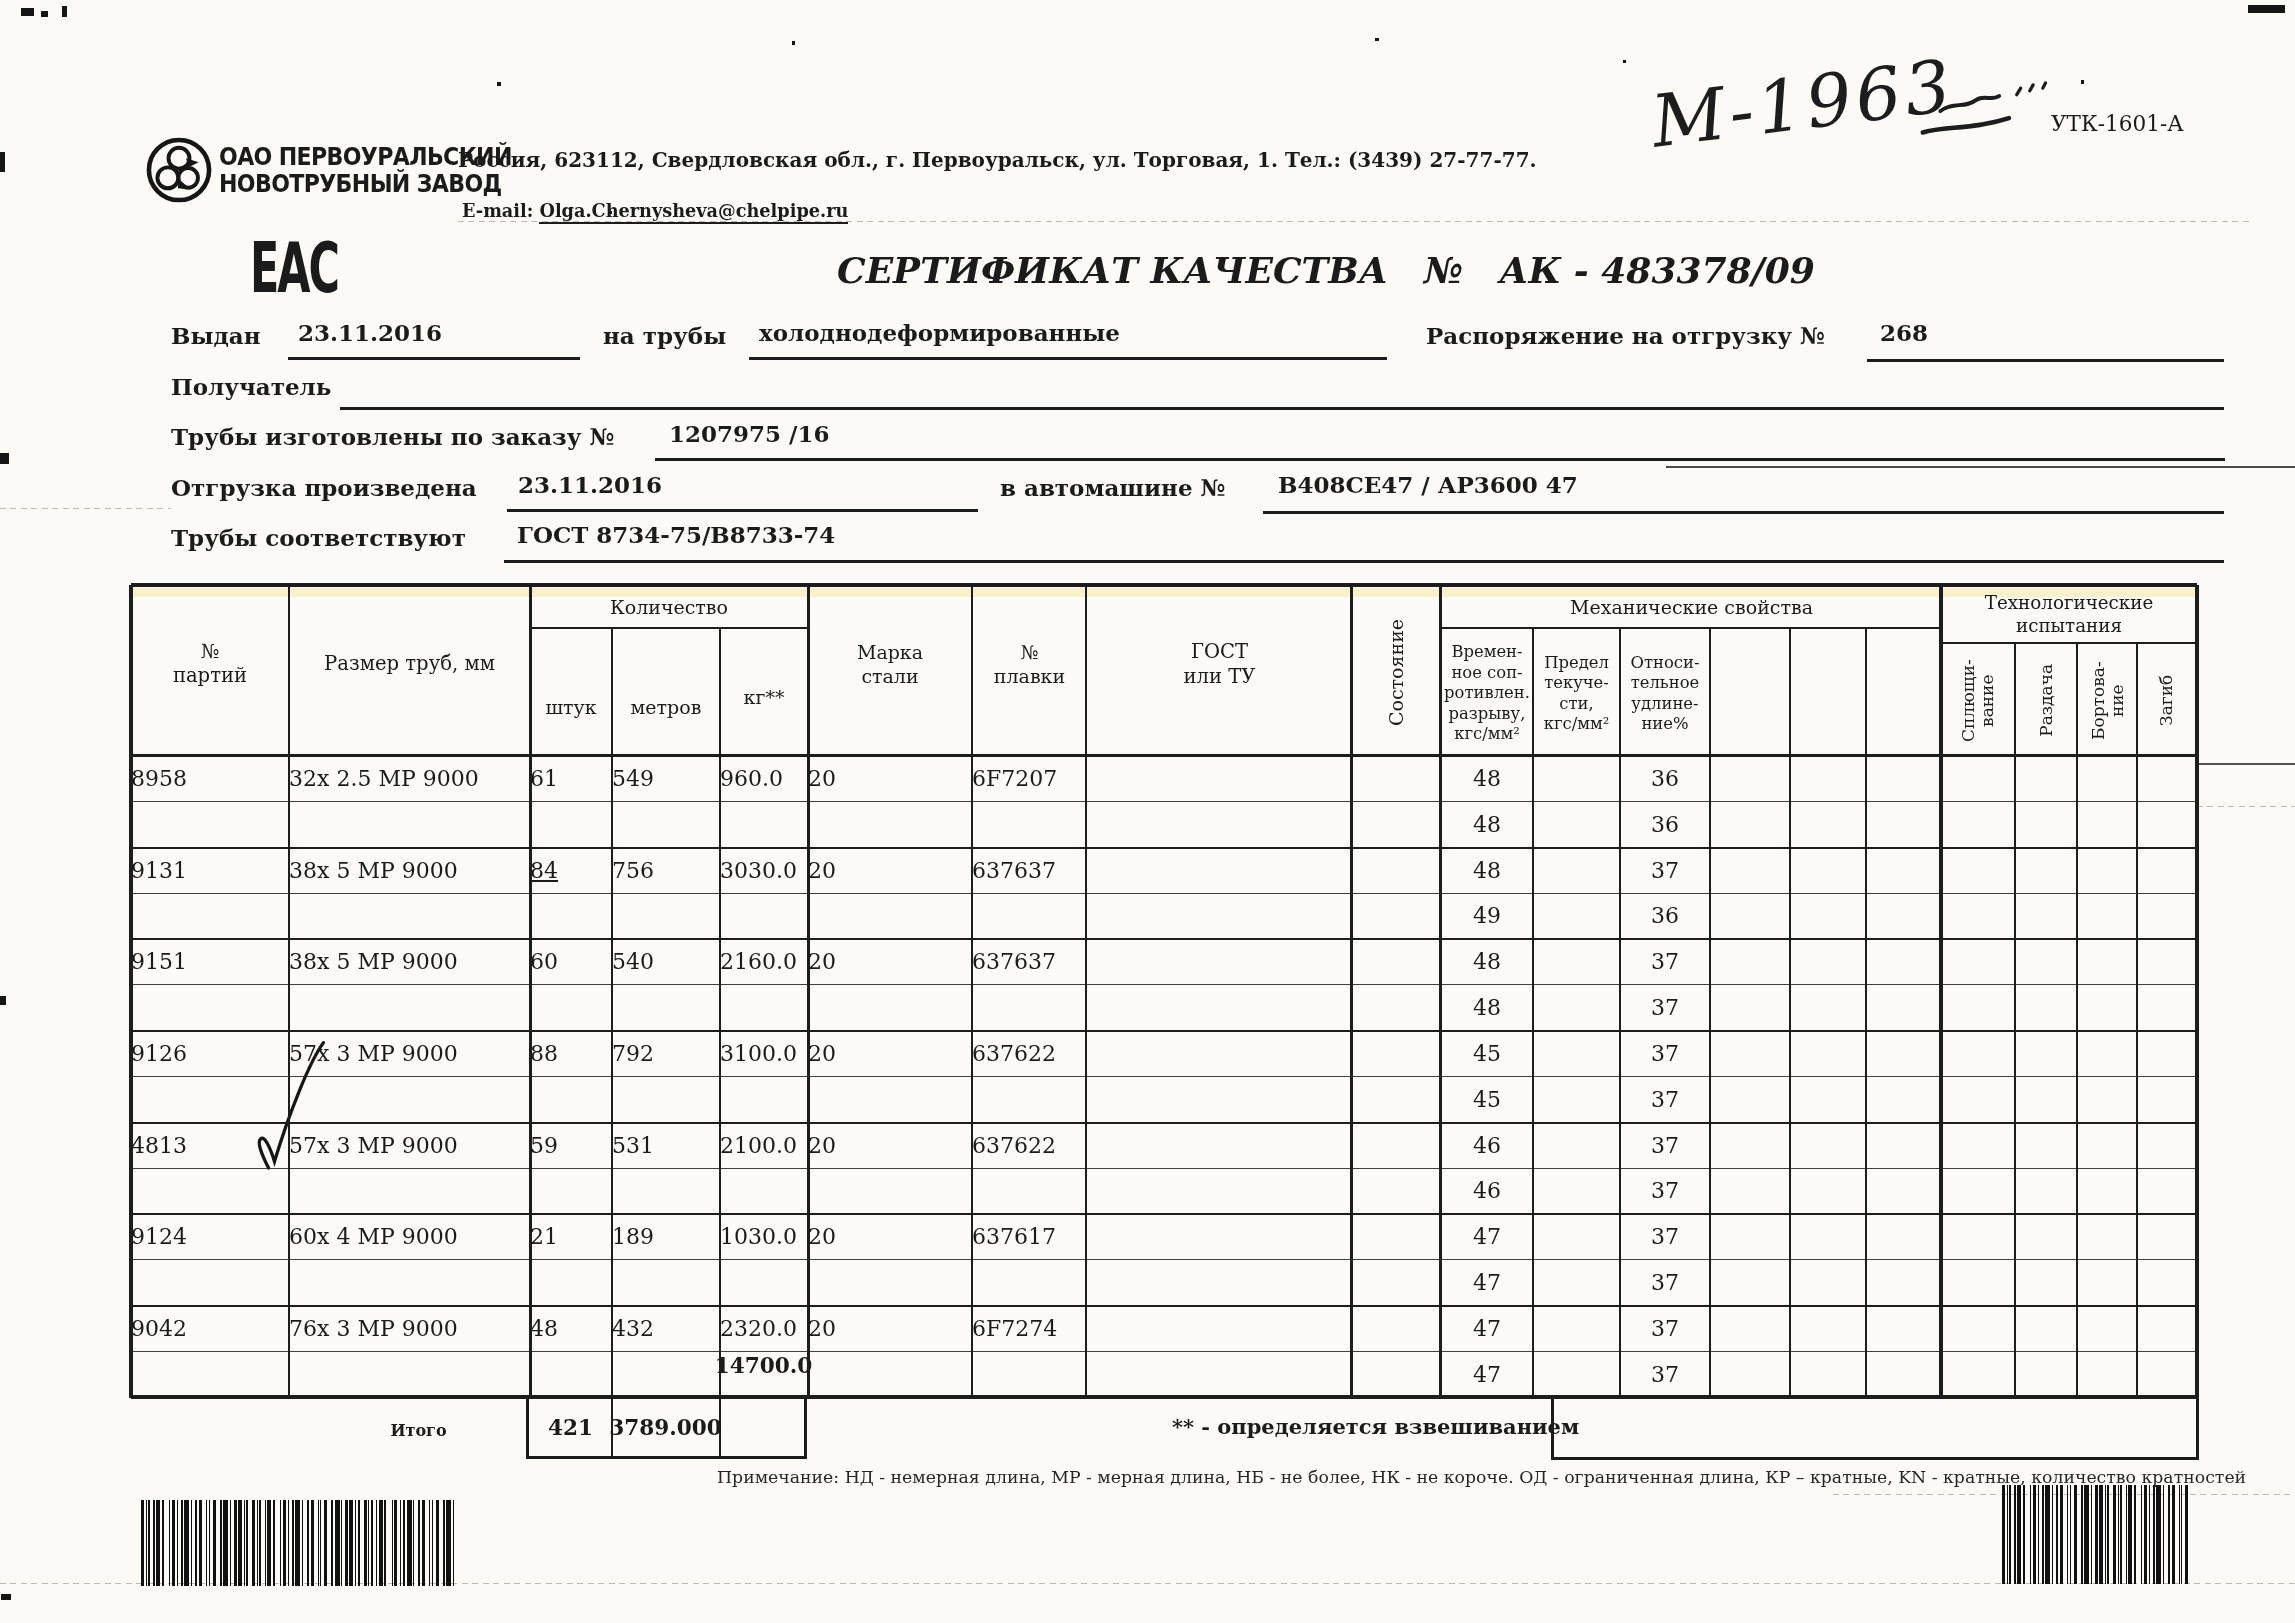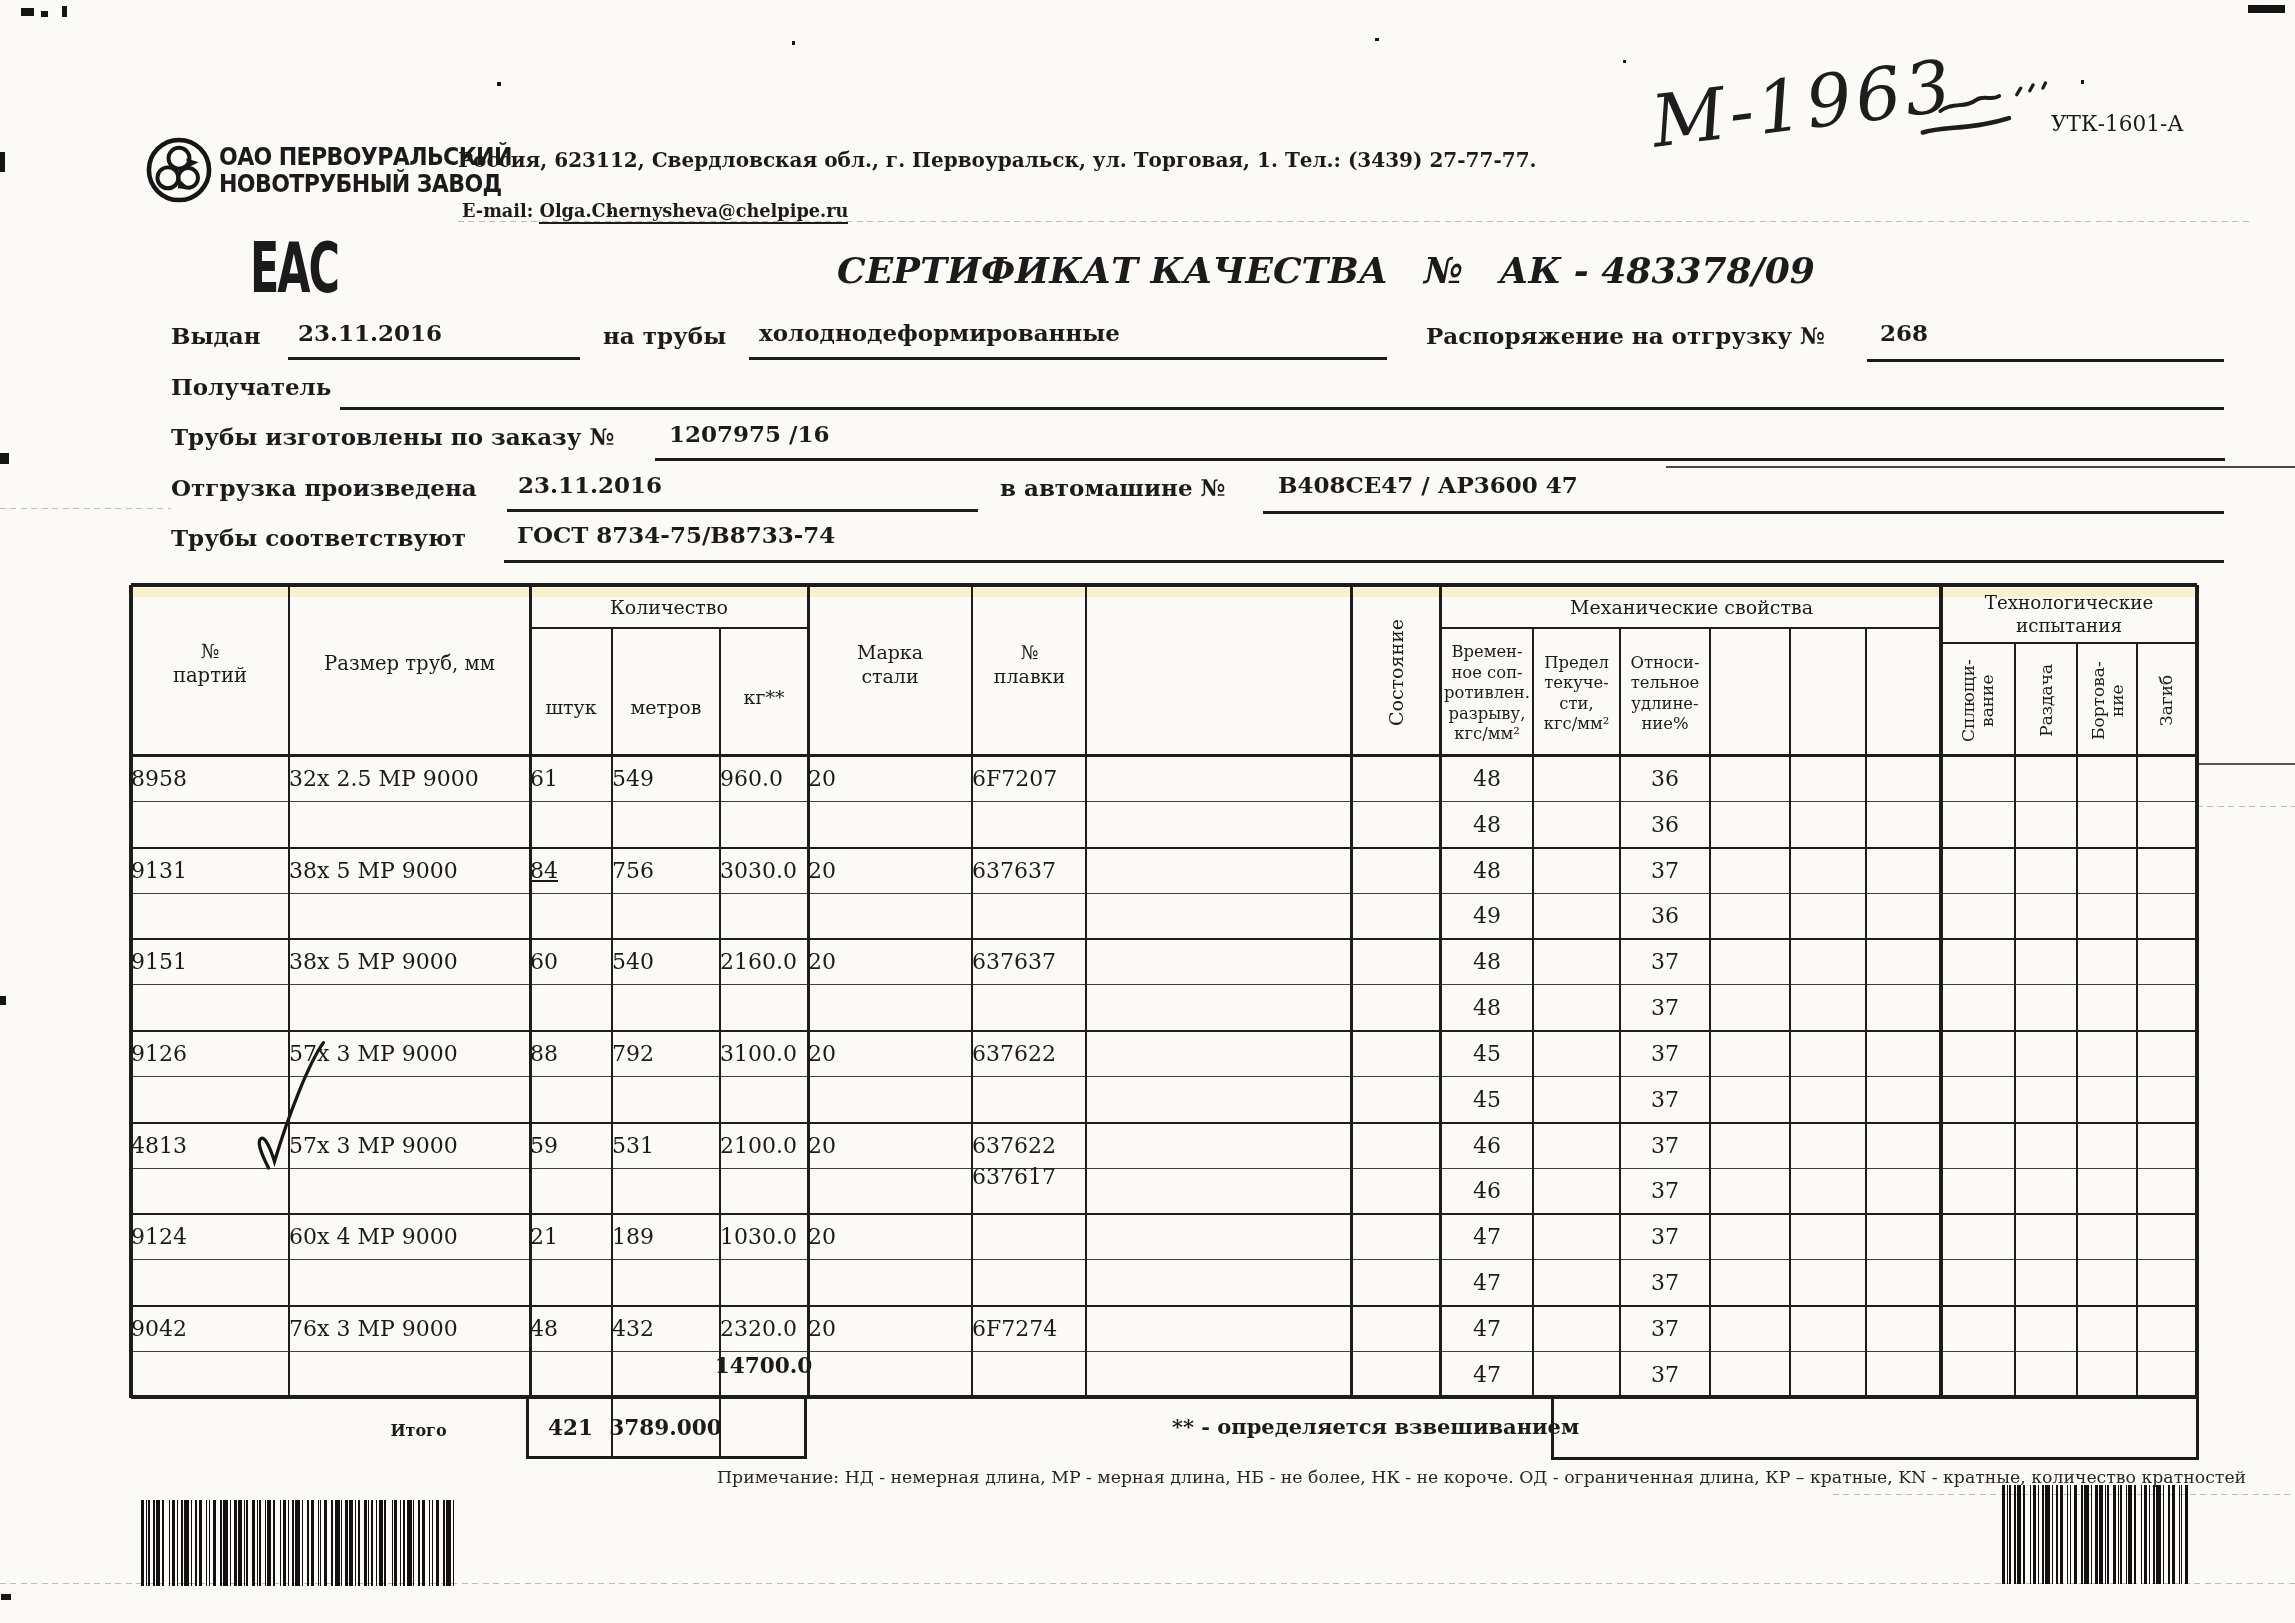--- a/index.html
+++ b/index.html
@@ -126,20 +126,22 @@
 партий</div>
   <div class="hdr" style="left:289px;top:638px;width:241px;height:52px;font-size:19.6px">Размер труб, мм</div>
   <div class="hdr" style="left:530px;top:587px;width:278px;height:41px;font-size:19px">Количество</div>
   <div class="hdr" style="left:530px;top:687px;width:82px;height:41px;font-size:19px">штук</div>
   <div class="hdr" style="left:612px;top:687px;width:108px;height:41px;font-size:19px">метров</div>
   <div class="hdr" style="left:720px;top:677px;width:88px;height:41px;font-size:19px">кг**</div>
   <div class="hdr ml" style="left:808px;top:622px;width:164px;height:85px;font-size:19px">Марка
 стали</div>
   <div class="hdr ml" style="left:972px;top:622px;width:115px;height:85px;font-size:19px">№
 плавки</div>
+  <div class="hdr ml" style="left:1087px;top:622px;width:265px;height:85px;font-size:19.6px">ГОСТ
+или ТУ</div>
   <div class="hdr" style="left:1352px;top:592px;width:89px;height:160px">
     <span class="vert" style="font-size:19px">Состояние</span>
   </div>
   <div class="hdr" style="left:1441px;top:589px;width:501px;height:38px;font-size:19px">Механические свойства</div>
   <div class="hdr hdr-sm ml" style="left:1441px;top:634px;width:92px;height:119px">Времен-
 ное соп-
 ротивлен.
 разрыву,
 кгс/мм²</div>
   <div class="hdr hdr-sm ml" style="left:1533px;top:634px;width:87px;height:119px">Предел
@@ -370,21 +372,21 @@
     <div class="bcell" style="left: 612px; top: 1123px; width: 108px;">531</div>
     <div class="bcell" style="left: 720px; top: 1123px; width: 88px;">2100.0</div>
     <div class="bcell" style="left: 808px; top: 1123px; width: 164px;">20</div>
     <div class="bcell" style="left: 972px; top: 1123px; width: 115px;">637622</div>
     <div class="bcell" style="left: 131px; top: 1214px; width: 158px;">9124</div>
     <div class="bcell" style="left: 289px; top: 1214px; width: 241px;">60х 4 МР 9000</div>
     <div class="bcell" style="left: 530px; top: 1214px; width: 82px;">21</div>
     <div class="bcell" style="left: 612px; top: 1214px; width: 108px;">189</div>
     <div class="bcell" style="left: 720px; top: 1214px; width: 88px;">1030.0</div>
     <div class="bcell" style="left: 808px; top: 1214px; width: 164px;">20</div>
-    <div class="bcell" style="left: 972px; top: 1154px; width: 115px;">637617</div>
+    <div class="bcell" style="left: 972px; top: 1214px; width: 115px;">637617</div>
     <div class="bcell" style="left: 131px; top: 1306px; width: 158px;">9042</div>
     <div class="bcell" style="left: 289px; top: 1306px; width: 241px;">76х 3 МР 9000</div>
     <div class="bcell" style="left: 530px; top: 1306px; width: 82px;">48</div>
     <div class="bcell" style="left: 612px; top: 1306px; width: 108px;">432</div>
     <div class="bcell" style="left: 720px; top: 1306px; width: 88px;">2320.0</div>
     <div class="bcell" style="left: 808px; top: 1306px; width: 164px;">20</div>
     <div class="bcell" style="left: 972px; top: 1306px; width: 115px;">6F7274</div>
     <div class="mcell" style="left: 1441px; top: 756px; width: 92px;">48</div>
     <div class="mcell" style="left: 1620px; top: 756px; width: 90px;">36</div>
     <div class="mcell" style="left: 1441px; top: 802px; width: 92px;">48</div>

